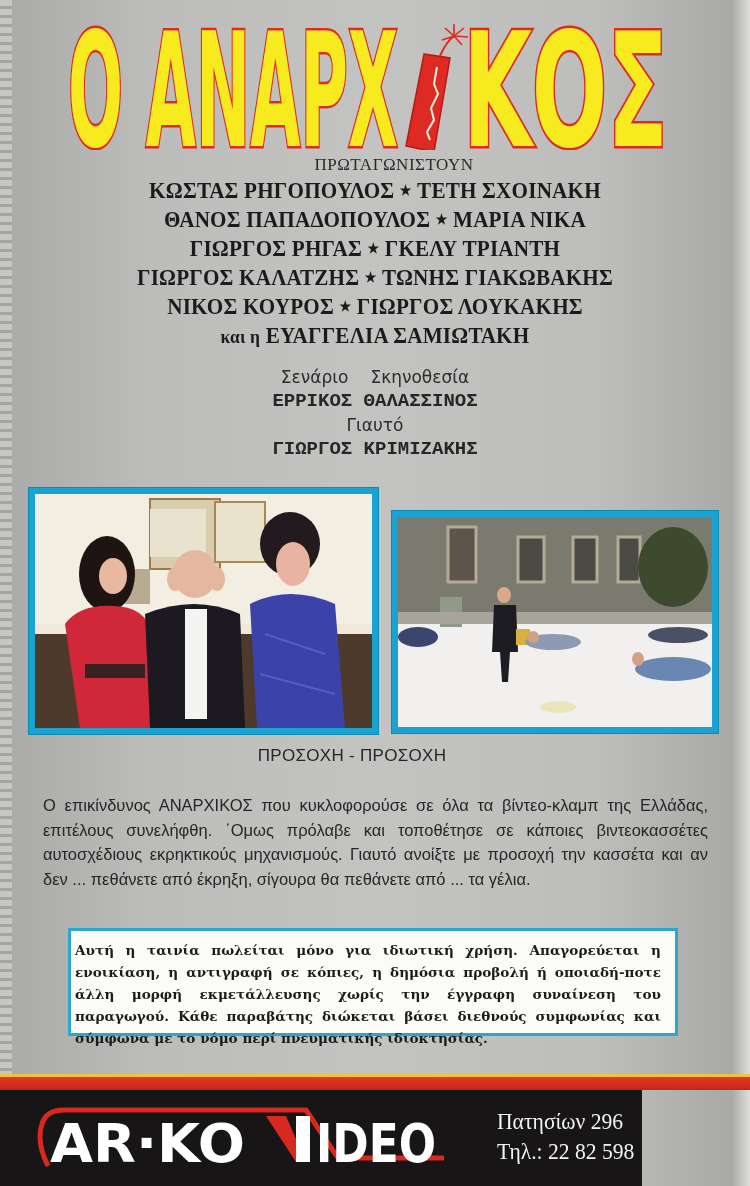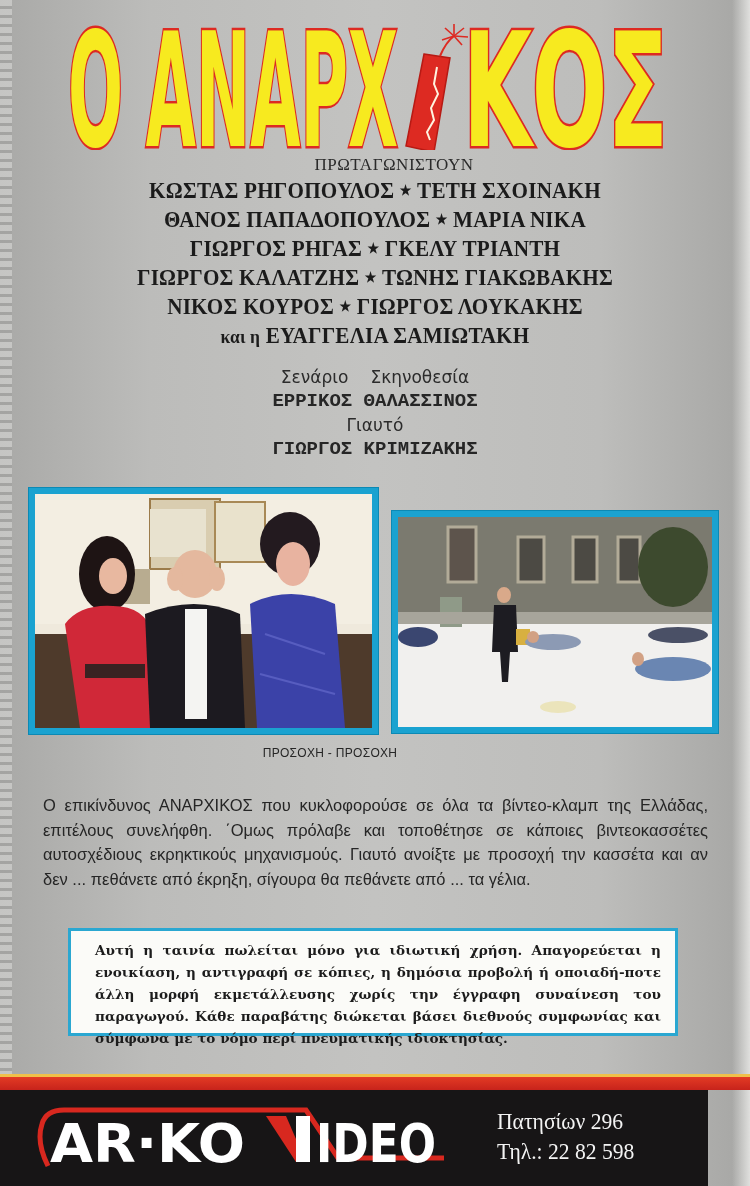--- a/index.html
+++ b/index.html
@@ -67,50 +67,51 @@
       box-shadow: 0 0 0 1px #0c89b4;
     }
     .photo-inner { position: absolute; left: 6px; top: 6px; right: 6px; bottom: 6px; overflow: hidden; }
     .photo-1 { left: 29px; top: 488px; width: 349px; height: 246px; }
     .photo-2 { left: 392px; top: 511px; width: 326px; height: 222px; }
     .photo-inner svg { width: 100%; height: 100%; display: block; }
 
     
     .warning-title {
       position: absolute; left: 0; top: 746px; width: 660px; text-align: center;
-      font-family: "Liberation Sans", sans-serif; font-size: 12px; color: #262626;
+      font-family: "Liberation Sans", sans-serif; font-size: 17px; color: #262626;
       letter-spacing: 0.3px;
+      padding-left: 22px;
     }
     .warning-body {
       position: absolute; left: 43px; top: 772px; width: 665px;
       font-family: "Liberation Sans", sans-serif; font-size: 16.5px; line-height: 24.5px;
       color: #262626; text-align: justify; text-align-last: left; margin-top: 21px;
     }
 
     
     .legal-box {
       position: absolute; left: 68px; top: 928px; width: 610px; height: 108px;
       background: #fbfbf8; border: 3px solid #2aa7d1; box-sizing: border-box;
-      padding: 8px 14px 6px 24px;
+      padding: 8px 14px 6px 4px;
     }
     .legal-text {
       font-family: "DejaVu Serif", serif; font-weight: bold; font-size: 13.6px;
       line-height: 22px; color: #1c1c1c; text-align: justify; text-align-last: left;
     }
 
     
     .footer-stripe-y {
       position: absolute; left: 0; top: 1074px; width: 750px; height: 3px; background: #f0c04a;
     }
     .footer-stripe-r {
       position: absolute; left: 0; top: 1077px; width: 750px; height: 13px;
       background: linear-gradient(180deg, #e33b24, #c7231b);
     }
     .footer {
-      position: absolute; left: 0; top: 1090px; width: 708px; height: 96px;
+      position: absolute; left: 0; top: 1090px; width: 642px; height: 96px;
       background: #171516;
     }
     .logo { position: absolute; left: 34px; top: 6px; width: 410px; height: 76px; }
     .logo svg { width: 410px; height: 76px; display: block; }
     .address {
       position: absolute; left: 497px; top: 16px; width: 210px;
       font-family: "Liberation Serif", serif; color: #f3f3f3;
       font-size: 24px; line-height: 30px; transform: scaleX(0.9); transform-origin: left;
     }
   </style>

